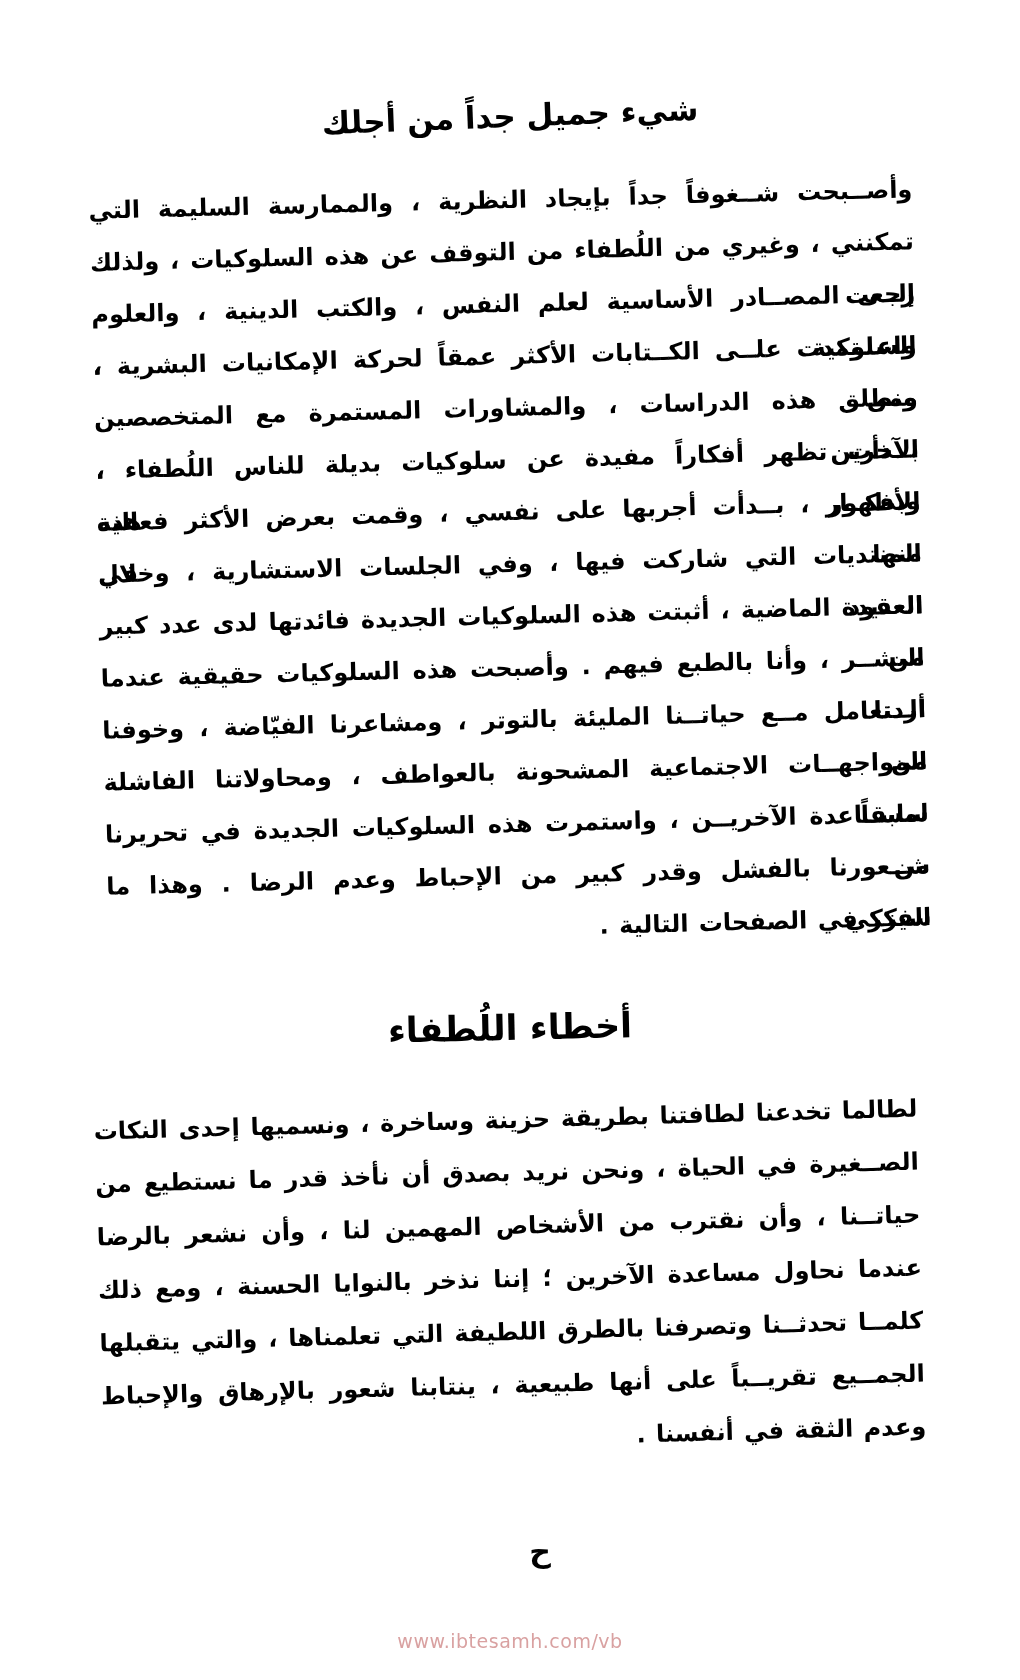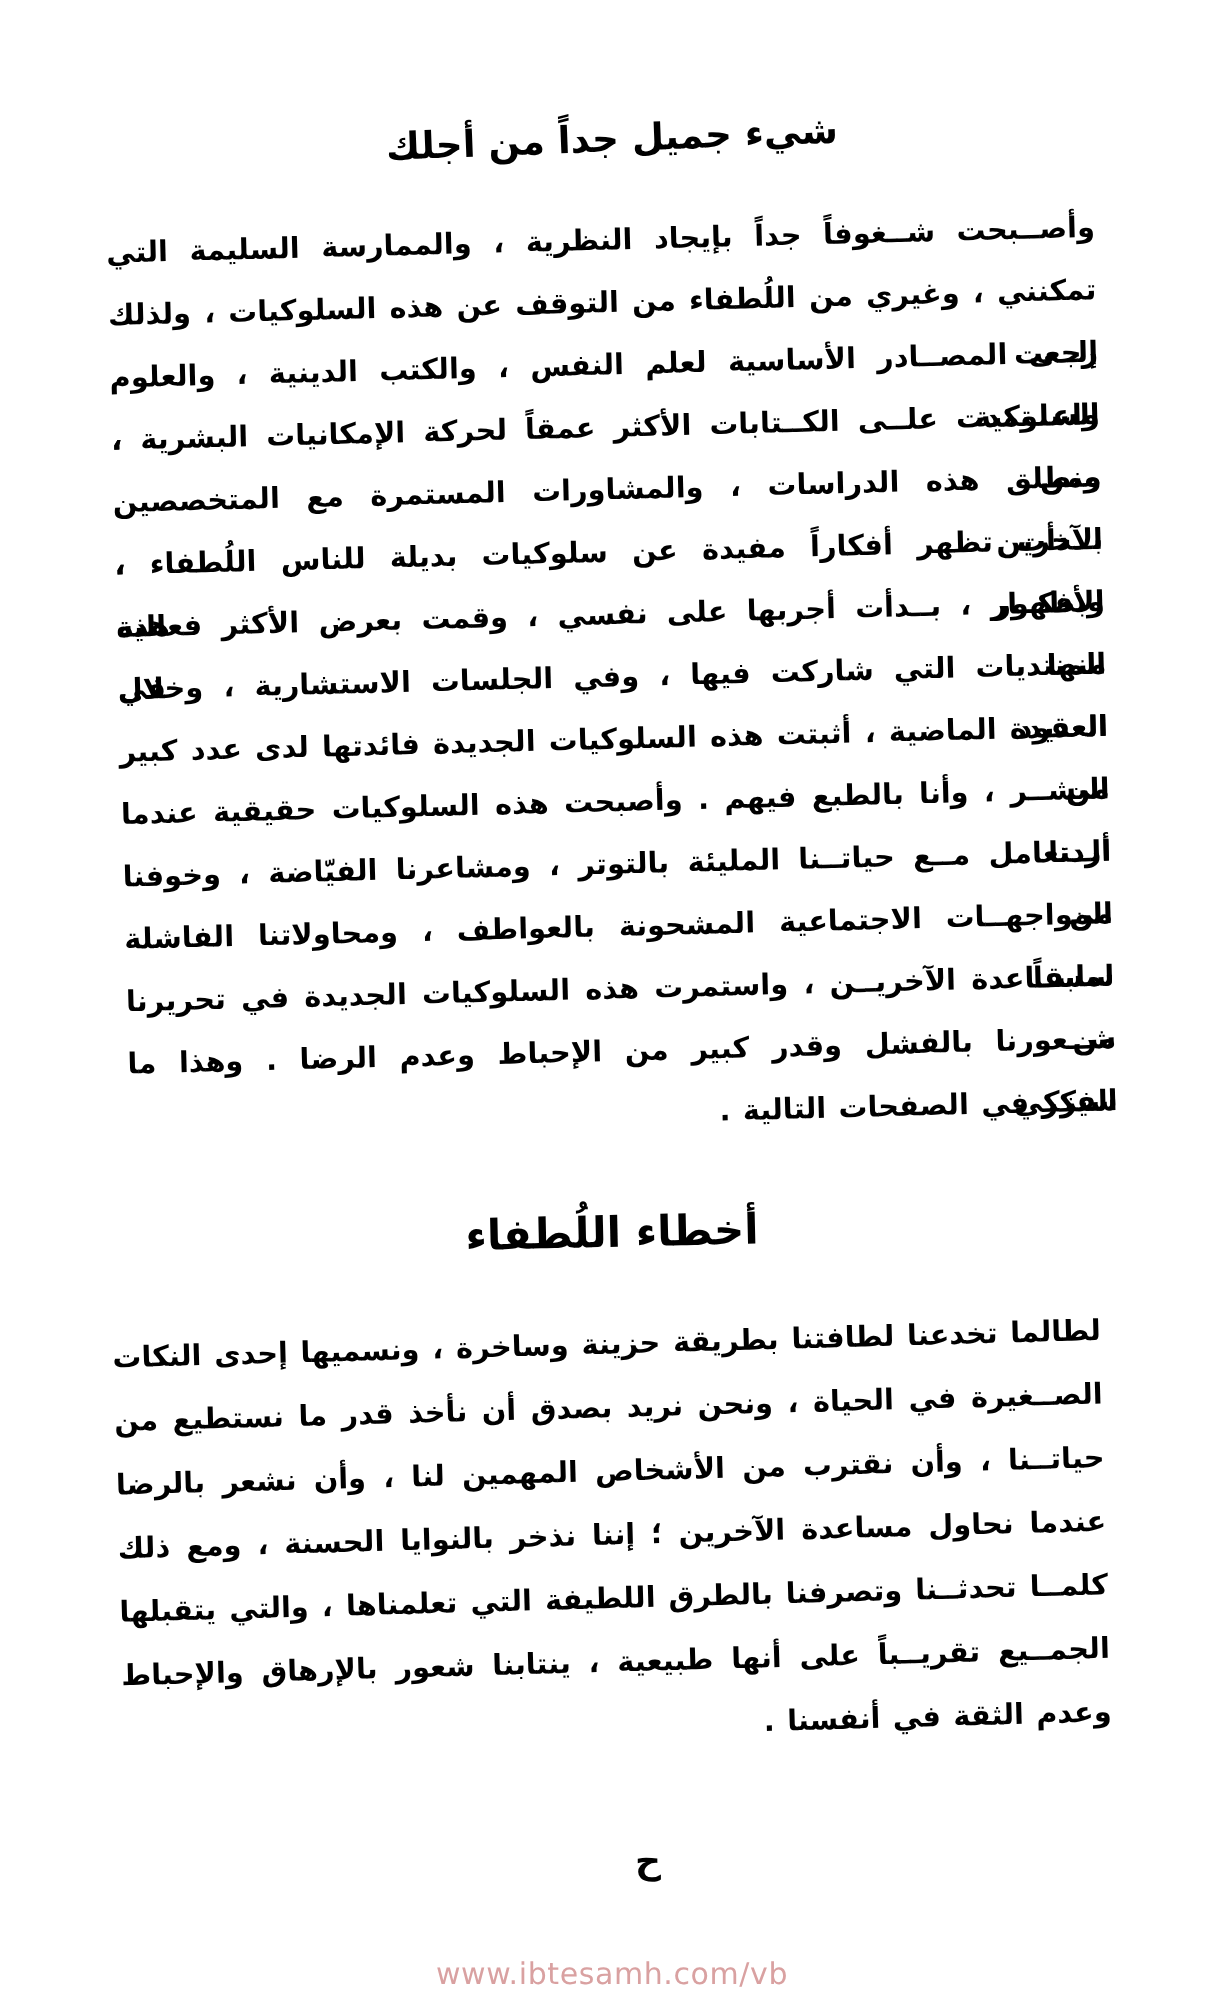--- a/index.html
+++ b/index.html
@@ -60,21 +60,21 @@
     top: 1534px; left: 30px; width: 100%;
     text-align: center;
     font-size: 30px;
     font-weight: bold;
     direction: rtl;
   }
   .watermark {
     position: absolute;
     top: 1630px; left: 0; width: 100%;
     text-align: center;
-    font-size: 25px;
+    font-size: 19px;
     letter-spacing: 0.5px;
     color: #d9a1a1;
     direction: ltr;
   }
 </style>
 </head>
 <body>
 
 <div class="page">
 

